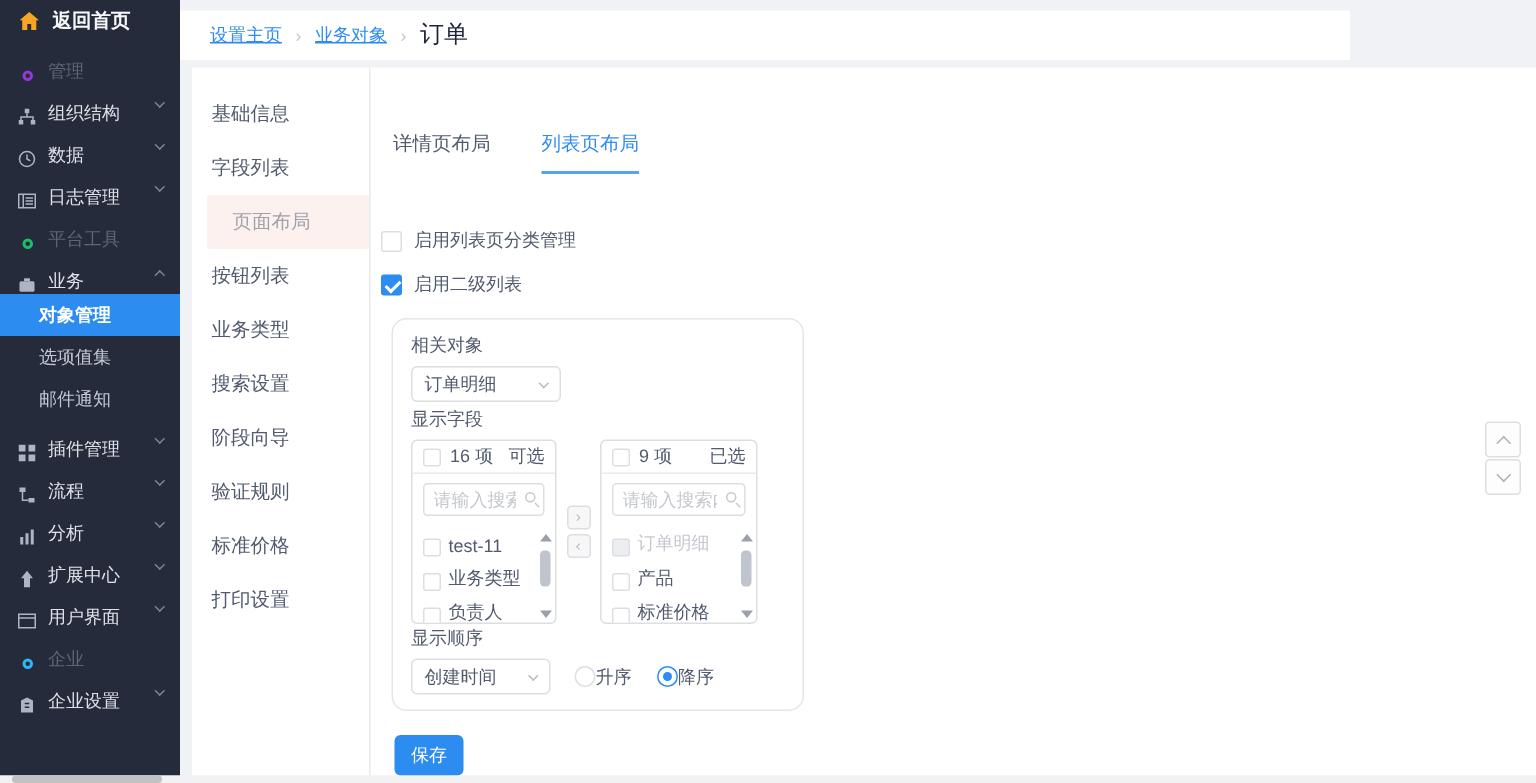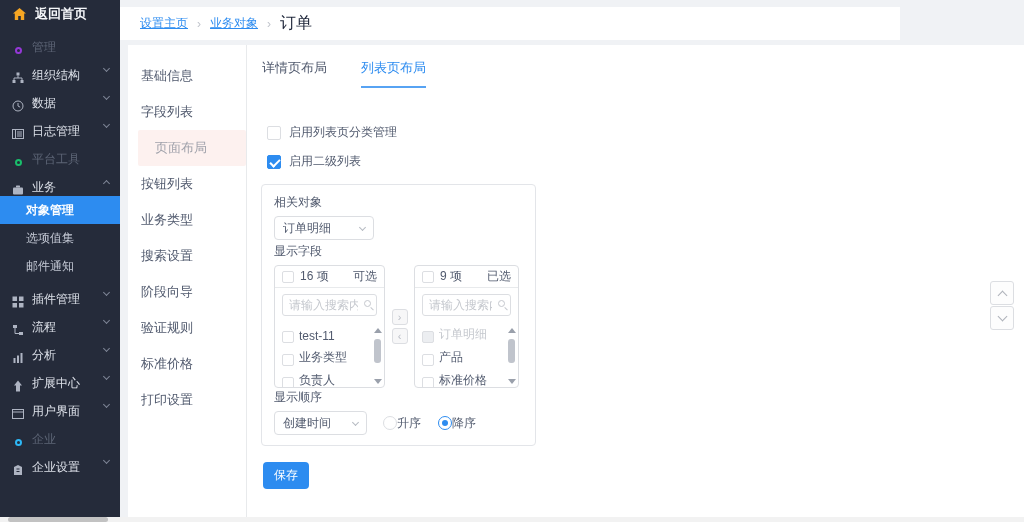--- a/index.html
+++ b/index.html
@@ -34,46 +34,46 @@
   .bc-sep { color:#c0c4cc; margin:0 9px; }
   .bc-cur { color:#1c2438; font-size:16px; margin-left:0; }
   
   .panel { position:absolute; left:128px; top:45px; right:0; bottom:5px; background:#fff; }
   .smenu { position:absolute; left:0; top:0; width:119px; height:100%; border-right:1px solid #e8eaec; padding-top:13px; }
   .smenu-item { height:36px; line-height:36px; padding-left:13px; font-size:13px; color:#515a6e; cursor:pointer; }
   .smenu-item.sel { background:#fdf1ef; color:#a0a2ab; margin-left:10px; padding-left:17px; border-radius:2px; }
   .content { position:absolute; left:120px; top:0; right:0; bottom:0; }
   
   .tabs { margin:14px 0 0 14px; display:flex; gap:34px; }
-  .tab { font-size:13px; color:#515a6e; padding-bottom:9px; cursor:pointer; }
+  .tab { font-size:13px; color:#515a6e; padding-bottom:9px; cursor:pointer;margin-top:28px; }
   .tab.active { color:#2d8cf0; border-bottom:2px solid #57a3f3; }
   
-  .cb-row { display:flex; align-items:center; margin-left:19px; cursor:pointer; }
+  .cb-row { display:flex; align-items:center; margin-left:6px; cursor:pointer; }
   .cb-row1 { margin-top:36px; }
   .cb-row2 { margin-top:12px; }
   .cb { width:14px; height:14px; border:1px solid #dcdee2; border-radius:2px; background:#fff; position:relative; flex:0 0 14px; }
   .cb.checked { background:#2d8cf0; border-color:#2d8cf0; }
   .cb.checked::after { content:""; position:absolute; left:4px; top:1px; width:4px; height:8px;
        border-right:2px solid #fff; border-bottom:2px solid #fff; transform:rotate(45deg); }
   .cb.small { width:12px; height:12px; flex:0 0 12px; }
   .cb.dis { background:#eceef1; }
   .cb-label { margin-left:8px; font-size:12px; color:#515a6e; }
   
-  .fbox { margin:14px 0 0 13px; width:275px; border:1px solid #e3e5e9; border-radius:4px; padding:6px 12px 10px; }
+  .fbox { margin:14px 0 0 13px; width:275px; border:1px solid #e3e5e9; border-radius:10px; padding:6px 12px 10px; }
   .flabel { font-size:12px; color:#515a6e; margin:3px 0 5px; }
   .select { position:relative; height:24px; border:1px solid #dcdee2; border-radius:4px; background:#fff;
             display:flex; align-items:center; padding:0 20px 0 8px; font-size:12px; color:#515a6e; cursor:pointer; }
   .select .sel-chev { position:absolute; right:8px; top:8px; width:5px; height:5px;
             border-right:1px solid #b6bac2; border-bottom:1px solid #b6bac2; transform:rotate(45deg); }
   .sel-related { width:100px; }
   .sel-order { width:93px; }
   
   .transfer { display:flex; margin-top:2px; }
   .tbox { border:1px solid #dcdee2; border-radius:4px; height:123px; background:#fff; position:relative; overflow:hidden; }
-  .tbox.left { width:111px; }
+  .tbox.left { width:97px; }
   .tbox.right { width:105px; }
   .thead { height:22px; display:flex; align-items:center; padding:0 7px; border-bottom:1px solid #e8eaec; }
   .thead .cnt { margin-left:6px; font-size:12px; color:#515a6e; }
   .thead .tag { margin-left:auto; font-size:12px; color:#515a6e; }
   .tsearch { margin:6px 7px 2px; position:relative; }
   .tsearch input { width:100%; height:22px; border:1px solid #dcdee2; border-radius:3px;
         font-size:12px; color:#515a6e; padding:0 18px 0 6px; outline:none;
         font-family:"Liberation Sans","DejaVu Sans",sans-serif; }
   .tsearch input::placeholder { color:#c5c8ce; }
   .mag { position:absolute; right:6px; top:6px; width:7px; height:7px; border:1px solid #c5c8ce; border-radius:50%; }

